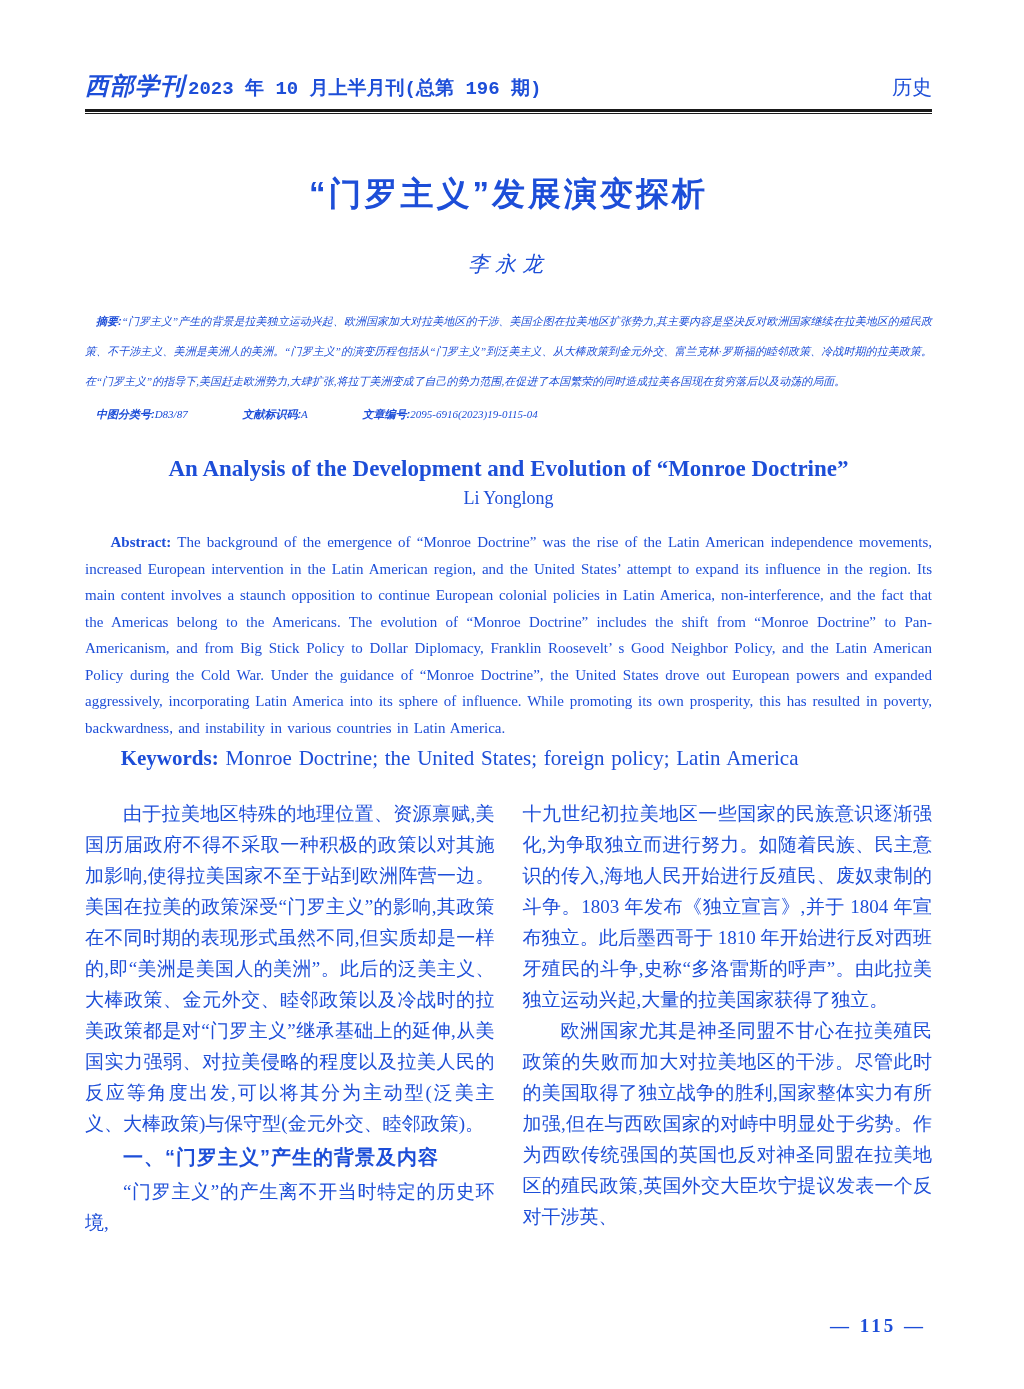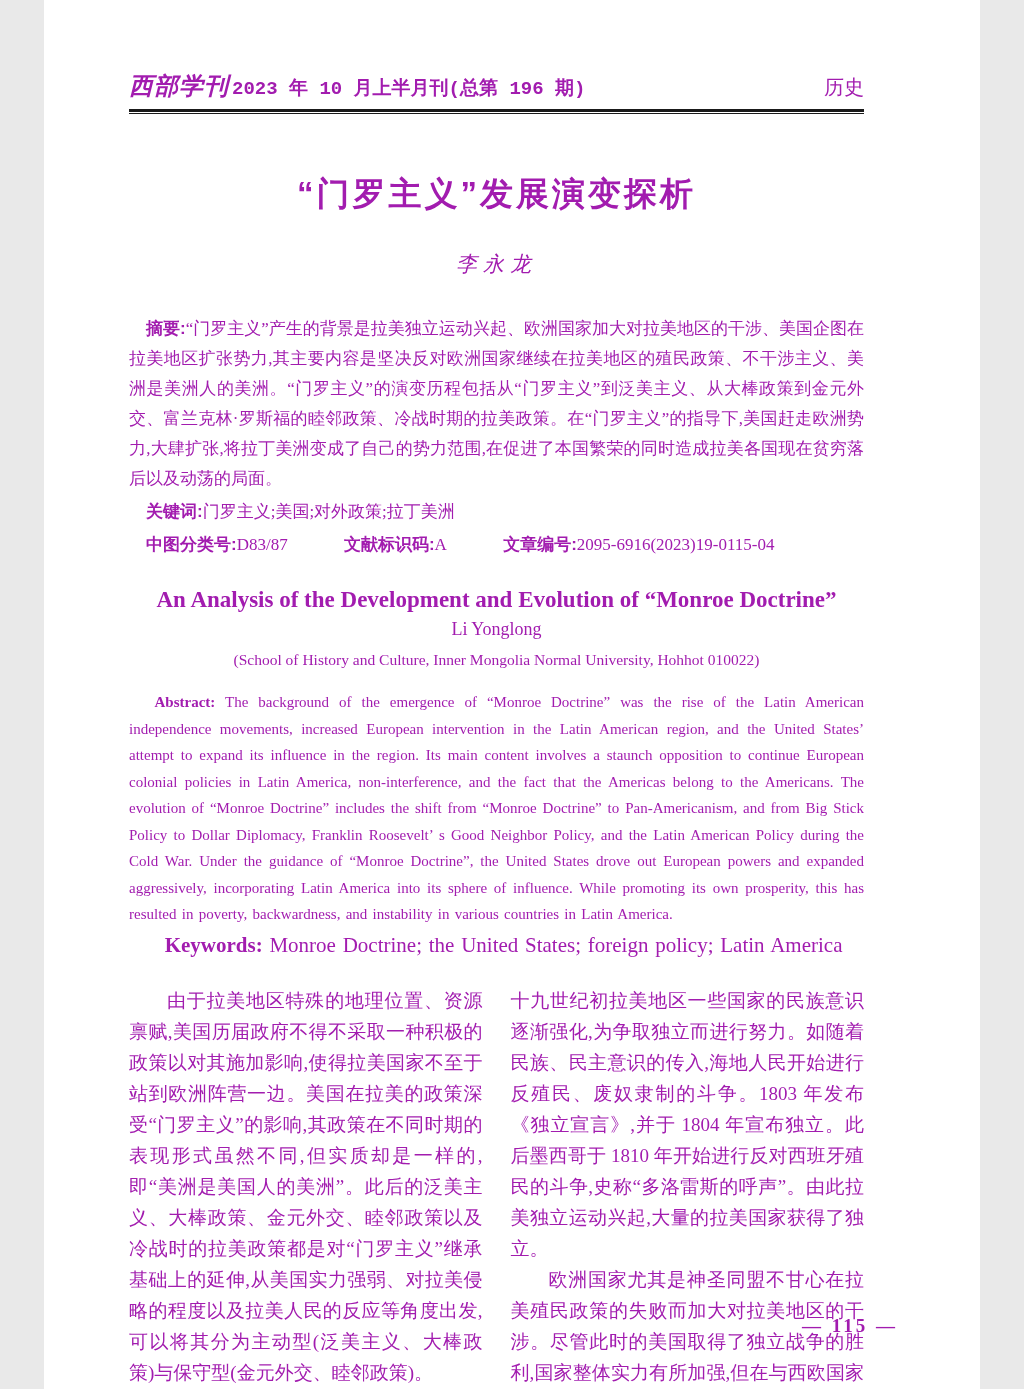--- a/index.html
+++ b/index.html
@@ -1,37 +1,37 @@
 <!DOCTYPE html>
 <html><head>
 <meta charset="utf-8">
 <style>
   * { margin:0; padding:0; box-sizing:border-box; }
   html,body { background:#e9e9e9; }
   .page {
-    width:936px; height:1389px; margin:0 auto; background:#ffffff;
-    font-family:"Liberation Serif","DejaVu Serif",serif; color:#a21caf;
-    position:relative; padding:70px 116px 0 85px; overflow:hidden;
+    width:1024px; height:1389px; margin:0 auto; background:#ffffff;
+    font-family:"Liberation Serif","DejaVu Serif",serif; color:#1d4ed8;
+    position:relative; padding:70px 92px 0 85px; overflow:hidden;
   }
   
   .jheader { display:flex; justify-content:space-between; align-items:baseline; }
   .jheader-left { display:flex; align-items:baseline; }
   .journal-logo { font-weight:bold; font-style:italic; font-size:24px; letter-spacing:1px; margin-right:3px; }
   .issue-info { font-size:19px; font-weight:bold;font-family:Liberation Mono, monospace; }
   .section-label { font-size:20px; }
   .double-rule { margin-top:7px; border-top:3px solid #1a1a1a; border-bottom:1.5px solid #1a1a1a; height:5px; }
 
   
   .title-cn { text-align:center; font-family:"Liberation Sans","DejaVu Sans",sans-serif;
               font-size:33px; font-weight:bold; letter-spacing:3px; margin-top:58px; }
   .author-cn { text-align:center; font-size:21px; font-style:italic; margin-top:33px; letter-spacing:6px; }
   .affil-cn  { text-align:center; font-size:17px; margin-top:20px; }
 
   
-  .meta-block { margin-top:36px; font-size:17px; line-height:30px; }
+  .meta-block { margin-top:28px; font-size:11px; line-height:30px;font-style:italic; }
   .meta-label { font-family:"Liberation Sans","DejaVu Sans",sans-serif; font-weight:bold; }
   .abstract-cn { text-align:justify; text-indent:1em; }
   .keywords-cn { text-indent:1em; margin-top:3px; }
   .clc-line { text-indent:1em; margin-top:3px; }
   .clc-line .seg { margin-right:52px; }
   .clc-line .seg:last-child { margin-right:0; }
 
   
   .title-en { text-align:center; font-size:23px; font-weight:bold; margin-top:27px; }
   .author-en { text-align:center; font-size:18px; margin-top:6px; }
@@ -42,21 +42,21 @@
 
   
   .columns { display:flex; gap:28px; margin-top:27px; font-size:19px; line-height:31px; }
   .col { flex:1; text-align:justify; }
   .col p { margin:0; }
   .p-indent { text-indent:2em; }
   .sec-heading { font-family:"Liberation Sans","DejaVu Sans",sans-serif; font-size:20px;
                  font-weight:bold; text-indent:1.9em; margin:3px 0 3px; letter-spacing:1px; }
 
   
-  .page-number { position:absolute; right:82px; bottom:52px; font-size:19px;
+  .page-number { position:absolute; right:98px; bottom:52px; font-size:19px;
                  font-weight:bold; letter-spacing:3px; }
 </style>
 </head>
 <body>
 
 <div class="page">
 
   <header class="jheader">
     <div class="jheader-left">
       <span class="journal-logo">西部学刊</span>
@@ -64,31 +64,29 @@
     </div>
     <div class="section-label">历史</div>
   </header>
   <div class="double-rule"></div>
 
   <h1 class="title-cn">“门罗主义”发展演变探析</h1>
   <div class="author-cn">李永龙</div>
 
   <div class="meta-block">
     <p class="abstract-cn"><span class="meta-label">摘要:</span><span>“门罗主义”产生的背景是拉美独立运动兴起、欧洲国家加大对拉美地区的干涉、美国企图在拉美地区扩张势力,其主要内容是坚决反对欧洲国家继续在拉美地区的殖民政策、不干涉主义、美洲是美洲人的美洲。“门罗主义”的演变历程包括从“门罗主义”到泛美主义、从大棒政策到金元外交、富兰克林·罗斯福的睦邻政策、冷战时期的拉美政策。在“门罗主义”的指导下,美国赶走欧洲势力,大肆扩张,将拉丁美洲变成了自己的势力范围,在促进了本国繁荣的同时造成拉美各国现在贫穷落后以及动荡的局面。</span></p>
-    <p class="keywords-cn"><span class="meta-label">关键词:</span><span>门罗主义;美国;对外政策;拉丁美洲</span></p>
     <p class="clc-line">
       <span class="seg"><span class="meta-label">中图分类号:</span><span>D83/87</span></span>
       <span class="seg"><span class="meta-label">文献标识码:</span><span>A</span></span>
       <span class="seg"><span class="meta-label">文章编号:</span><span>2095-6916(2023)19-0115-04</span></span>
     </p>
   </div>
 
   <h2 class="title-en">An Analysis of the Development and Evolution of “Monroe Doctrine”</h2>
   <div class="author-en">Li Yonglong</div>
-  <div class="affil-en">(School of History and Culture, Inner Mongolia Normal University, Hohhot 010022)</div>
 
   <p class="abstract-en"><b>Abstract:</b>
       <span>The background of the emergence of “Monroe Doctrine” was the rise of the Latin American independence movements, increased European intervention in the Latin American region, and the United States’ attempt to expand its influence in the region. Its main content involves a staunch opposition to continue European colonial policies in Latin America, non-interference, and the fact that the Americas belong to the Americans. The evolution of “Monroe Doctrine” includes the shift from “Monroe Doctrine” to Pan-Americanism, and from Big Stick Policy to Dollar Diplomacy, Franklin Roosevelt’ s Good Neighbor Policy, and the Latin American Policy during the Cold War. Under the guidance of “Monroe Doctrine”, the United States drove out European powers and expanded aggressively, incorporating Latin America into its sphere of influence. While promoting its own prosperity, this has resulted in poverty, backwardness, and instability in various countries in Latin America.</span></p>
   <p class="keywords-en"><b>Keywords:</b>
       <span>Monroe Doctrine; the United States; foreign policy; Latin America</span></p>
 
   <div class="columns">
     <div class="col">
       <p class="p-indent">由于拉美地区特殊的地理位置、资源禀赋,美国历届政府不得不采取一种积极的政策以对其施加影响,使得拉美国家不至于站到欧洲阵营一边。美国在拉美的政策深受“门罗主义”的影响,其政策在不同时期的表现形式虽然不同,但实质却是一样的,即“美洲是美国人的美洲”。此后的泛美主义、大棒政策、金元外交、睦邻政策以及冷战时的拉美政策都是对“门罗主义”继承基础上的延伸,从美国实力强弱、对拉美侵略的程度以及拉美人民的反应等角度出发,可以将其分为主动型(泛美主义、大棒政策)与保守型(金元外交、睦邻政策)。</p>
       <h3 class="sec-heading">一、“门罗主义”产生的背景及内容</h3>

